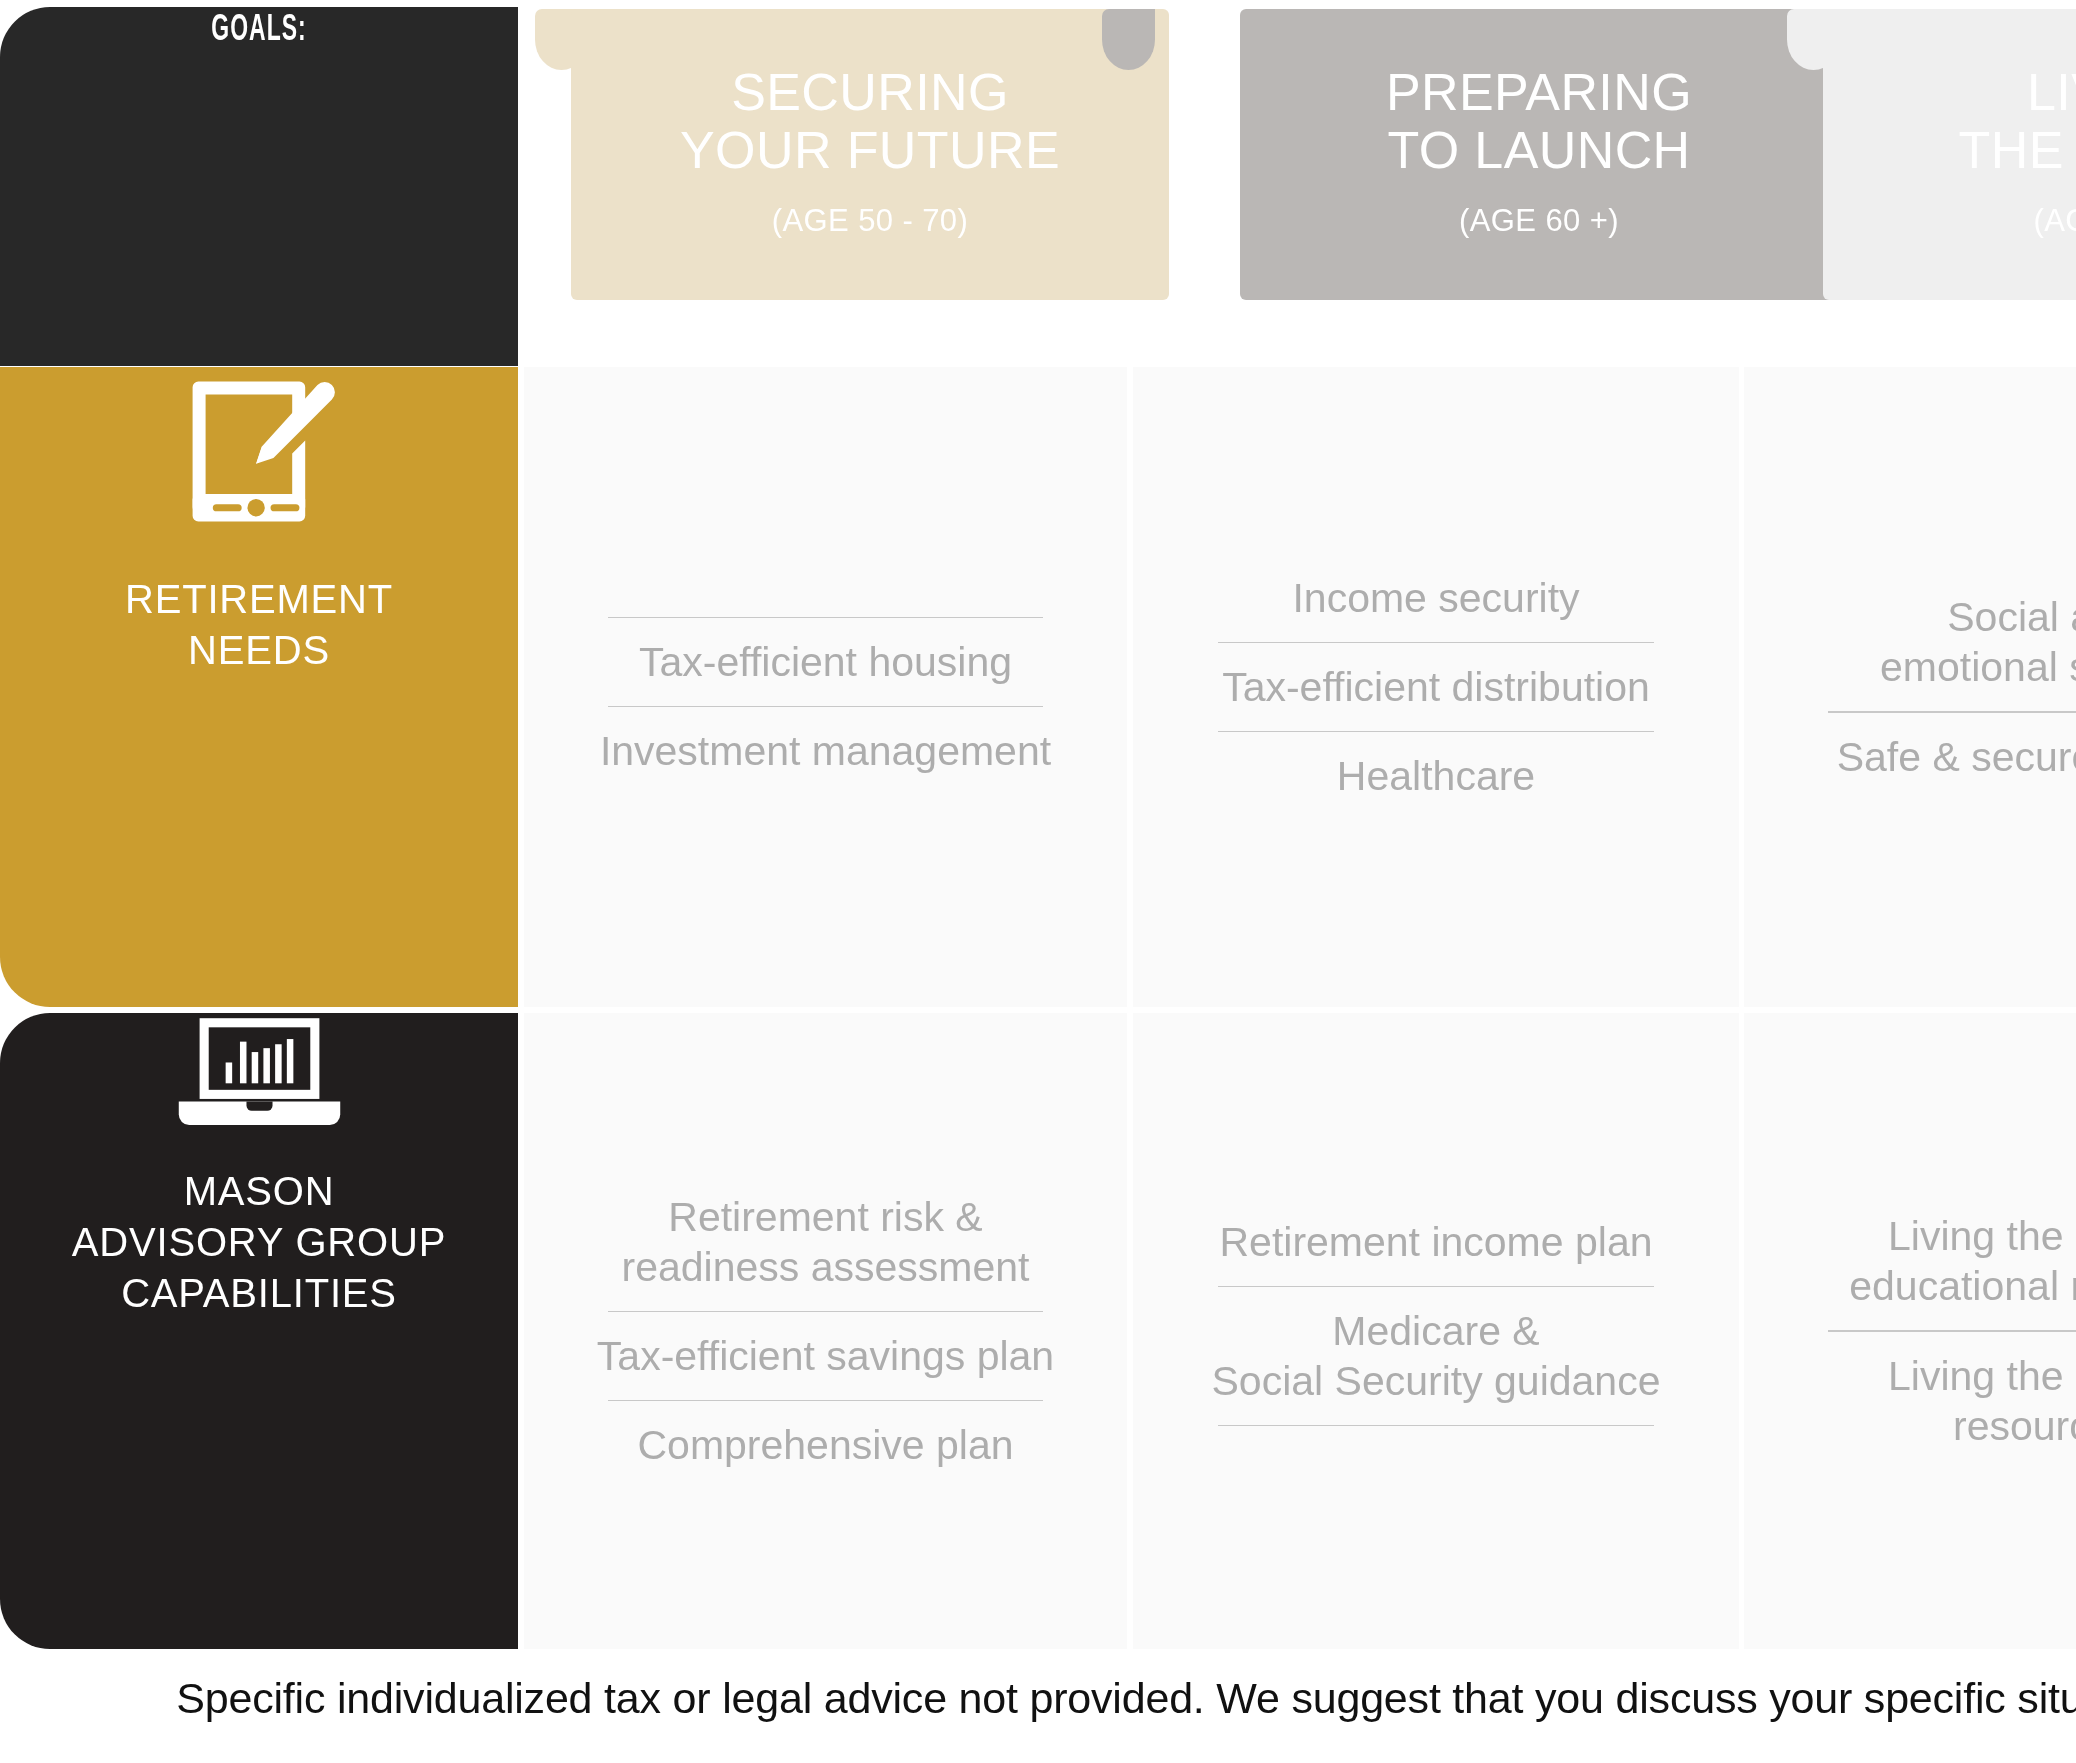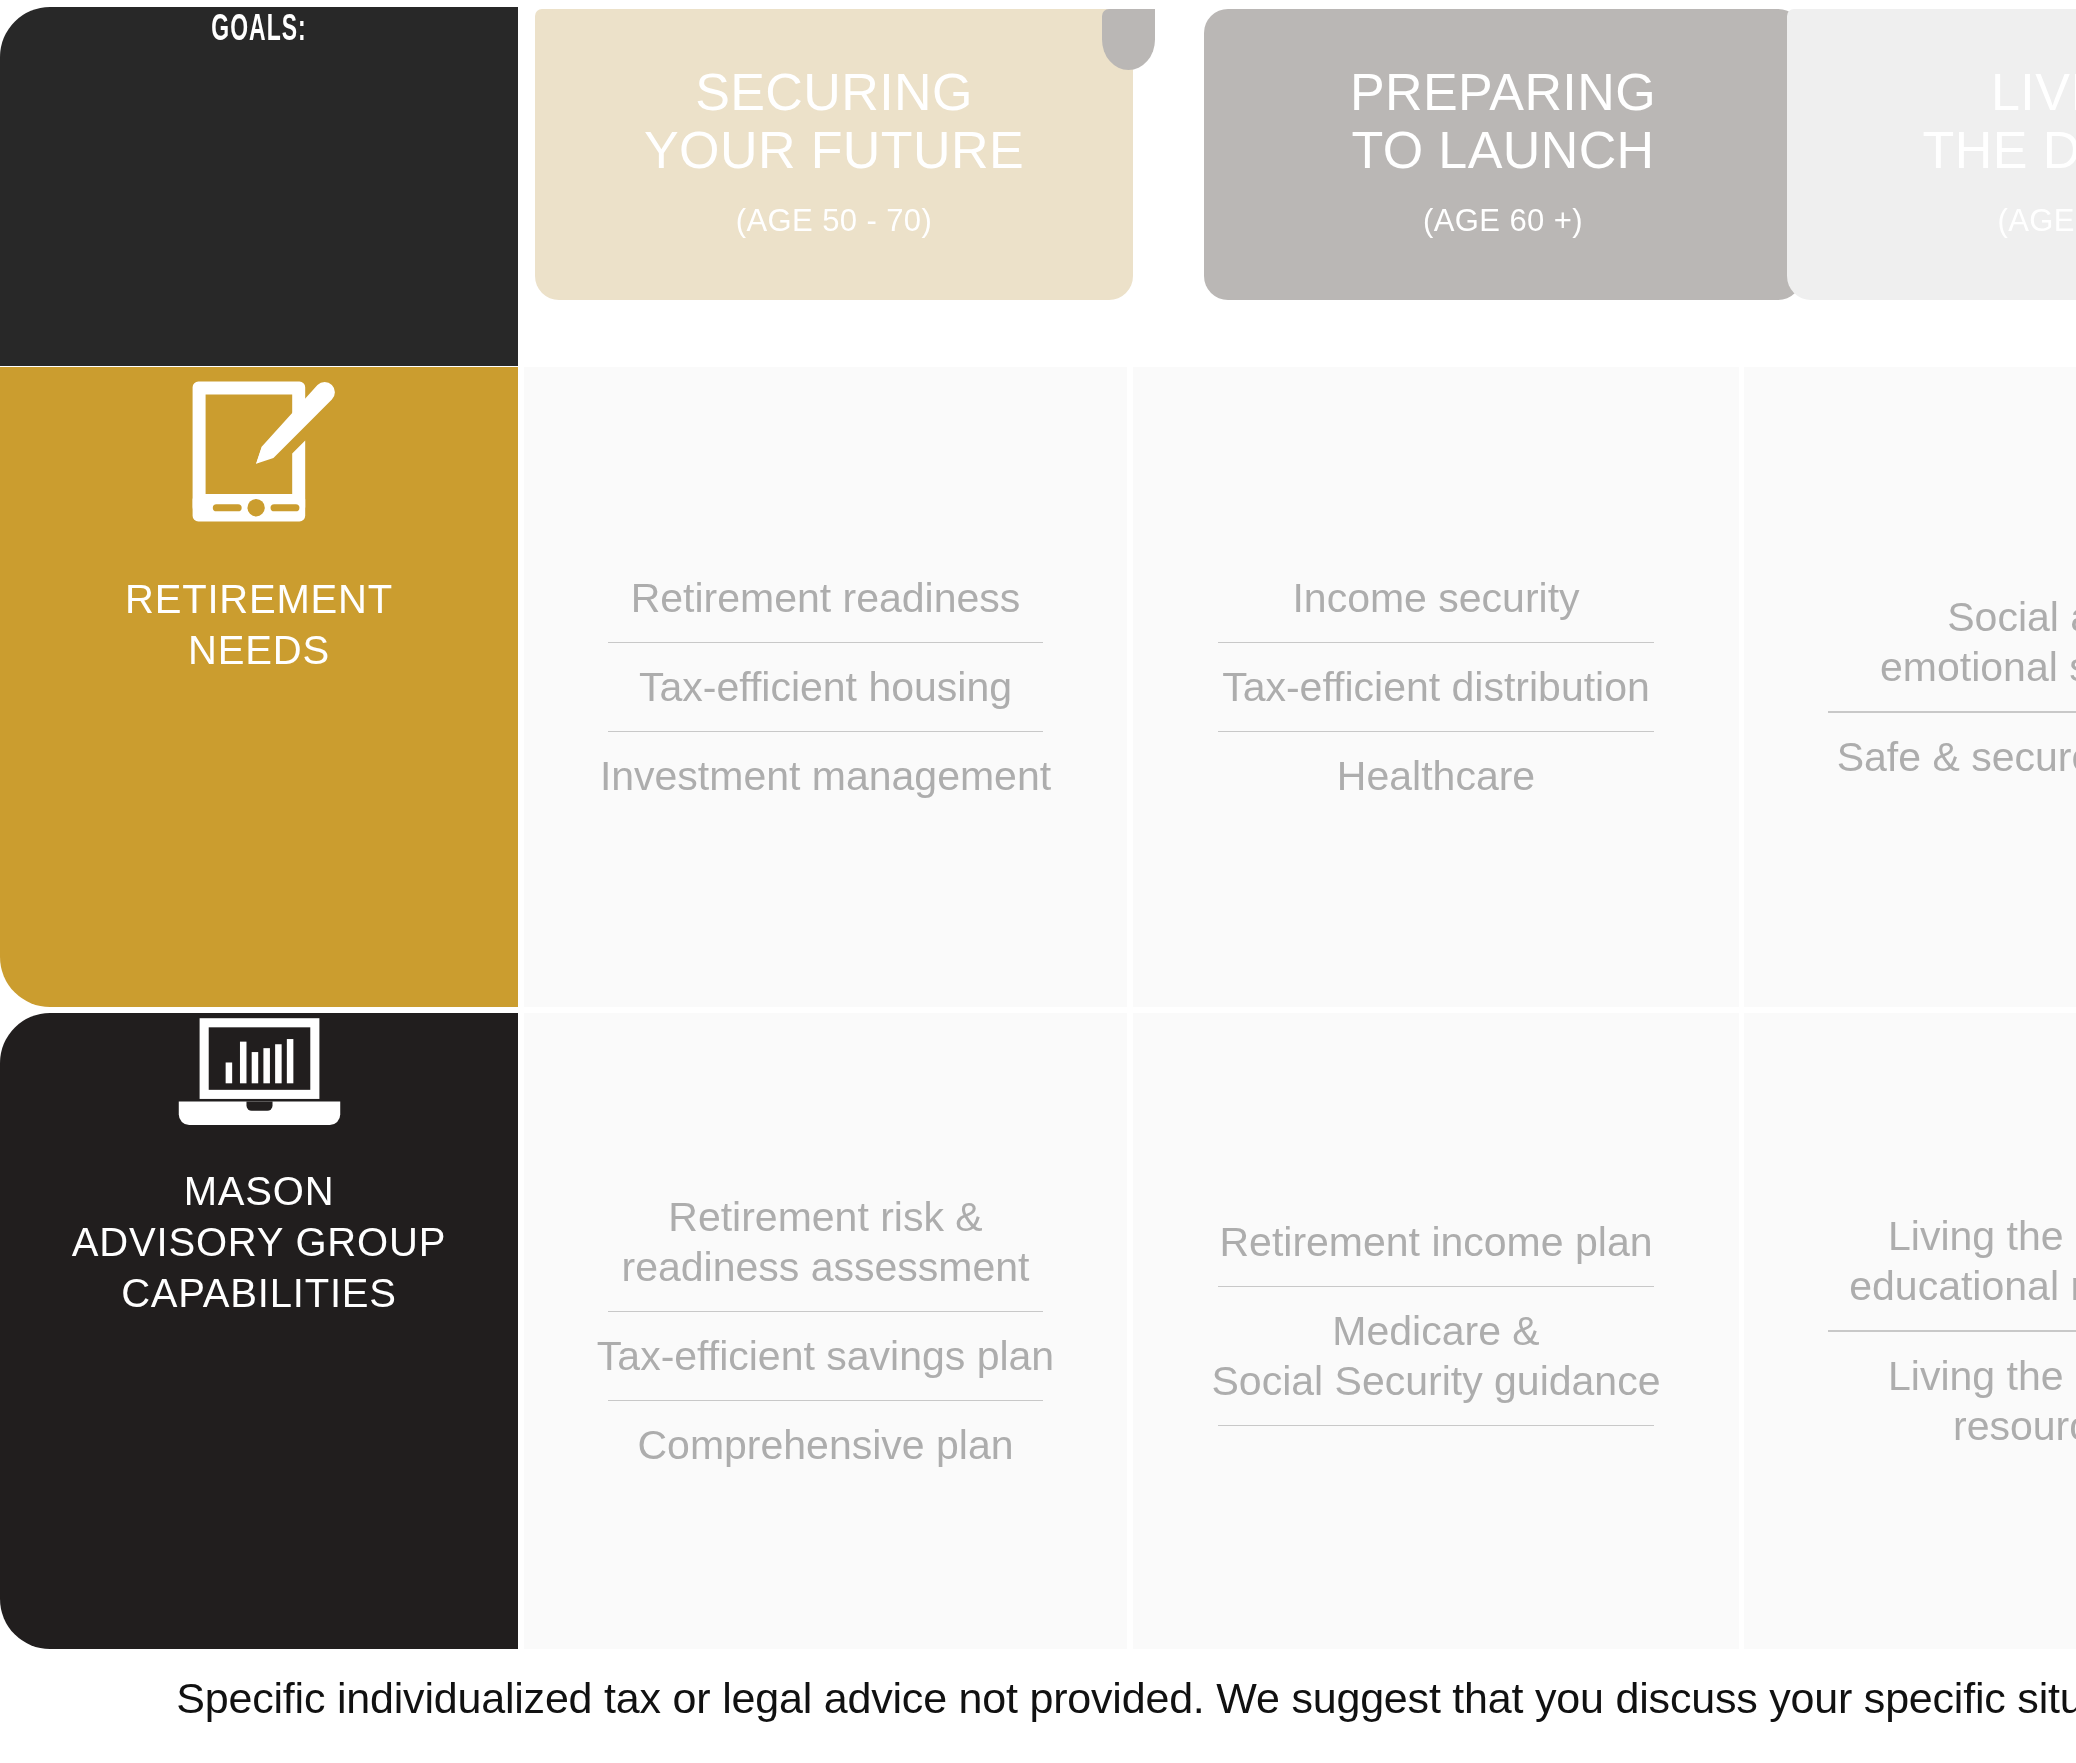--- a/index.html
+++ b/index.html
@@ -23,27 +23,28 @@
   .tabs-layer {
     position: absolute;
     left: 0; top: 0;
     width: 3023px;
     height: 365px;
   }
   .tab {
     position: absolute;
     top: 9px;
     height: 291px;
-    border-radius: 24px;
+    border-radius: 6px;
     display: flex;
     flex-direction: column;
     align-items: center;
     justify-content: flex-start;
     box-sizing: border-box;
     padding-top: 54px;
+    margin-left: 36px;
   }
   .tab .tab-title {
     color: #ffffff;
     font-size: 52px;
     line-height: 1.12;
     font-weight: 400;
     text-align: center;
     letter-spacing: 0.4px;
     white-space: pre-line;
   }
@@ -249,21 +250,20 @@
         <circle cx="58" cy="97.5" r="6" fill="#CB9D2F"></circle>
         <path d="M100.5 12.5 a7 7 0 0 1 10 10 L70 63 l-12 4 4-12 z" fill="#ffffff"></path>
         <path d="M58 67 l4-12 6 6 z" fill="#ffffff"></path>
       </svg>
     </div>
     <div class="sb-text">RETIREMENT
 NEEDS</div>
   </div>
 
   <div class="cell muted r1 col1 bg-light">
-    <div class="item">Retirement readiness</div>
     <div class="rule"></div>
     <div class="item">Tax-efficient housing</div>
     <div class="rule"></div>
     <div class="item">Investment management</div>
   </div>
 
   <div class="cell muted r1 col2 bg-light">
     <div class="item">Income security</div>
     <div class="rule"></div>
     <div class="item">Tax-efficient distribution</div>

